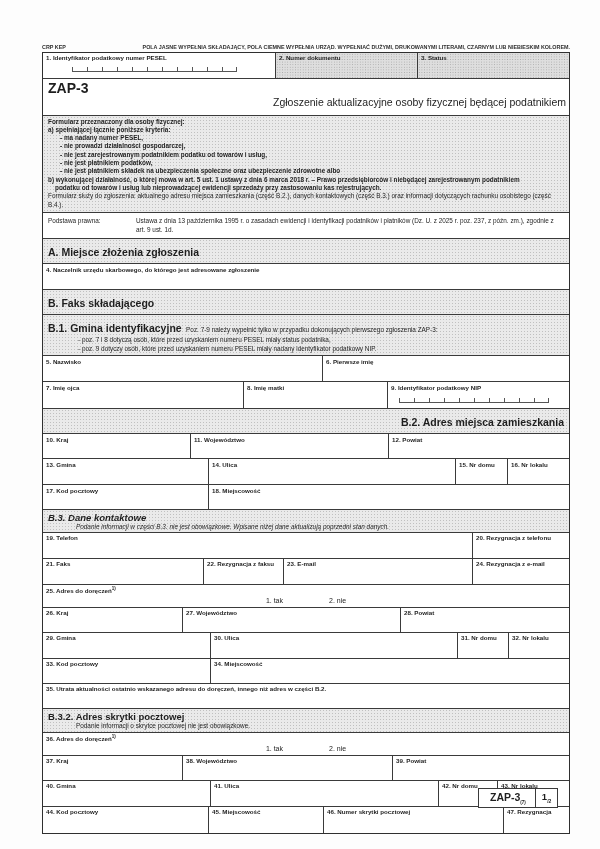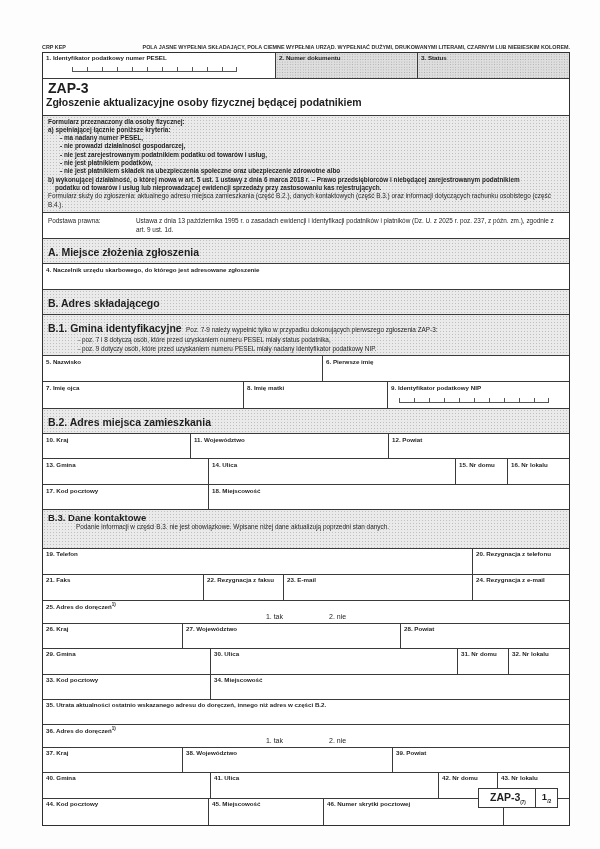--- a/index.html
+++ b/index.html
@@ -24,21 +24,21 @@
     background-size:3px 3px;
   }
   .darkfield {
     background-color:#dedede;
     background-image:radial-gradient(#a8a8a8 32%, rgba(0,0,0,0) 34%);
     background-size:2.6px 2.6px;
   }
   
   .titlebar { position:relative; height:36px; }
   .form-code { position:absolute; left:5px; top:1px; font-size:14px; font-weight:bold; }
-  .form-title { text-align:left; padding-top:16px; font-size:10.5px; font-weight:bold; }
+  .form-title { text-align:right; padding-top:16px; font-size:10.5px; font-weight:normal; }
   
   .intro { padding:2px 5px 3px 5px; font-size:6.4px; line-height:1.3; }
   .intro .b { font-weight:bold; }
   .intro .ind { margin-left:12px; }
   .intro .ind2 { margin-left:7px; }
   
   .legal { display:flex; font-size:6.4px; padding:4px 5px; line-height:1.35; }
   .legal-label { flex:0 0 88px; }
   .legal-text { flex:1; padding-right:4px; }
   
@@ -53,21 +53,21 @@
   .comb span { width:15px; border-left:1px solid #555; border-bottom:1px solid #555; }
   .comb span:last-child { border-right:1px solid #555; }
   .comb-pesel { margin:6px 0 3px 26px; width:166px; }
   .comb-nip  { margin:7px 0 3px 8px; width:151px; }
   
   .optrow { display:flex; justify-content:center; gap:46px; font-size:7px; padding:2px 0 3px 0; }
   .opt { cursor:default; }
   sup.fn { font-size:4.5px; vertical-align:super; }
   
   .h26 { min-height:26px; } .h25 { min-height:25px; } .h27 { min-height:27px; }
-  .h20 { min-height:20px; } .h18 { min-height:18px; }
+  .h20 { min-height:20px; } .h18 { min-height:18px;text-align:right; }
   
   .footer { position:absolute; top:788px; left:478px; display:flex; border:1.5px solid #3a3a3a; background:#fff; }
   .footer-code { padding:2px 9px 2px 11px; font-size:10.5px; font-weight:bold; }
   .footer-code sub { font-size:4.5px; }
   .footer-page { border-left:1.2px solid #3a3a3a; padding:2px 6px; font-size:9.5px; font-weight:bold; }
   .footer-page sub { font-size:5px; }
 </style>
 </head>
 <body>
 
@@ -140,21 +140,21 @@
       </div>
     </div>
     <div class="row h26">
       <div class="cell" style="flex:1;">
         <div class="lbl">4. Naczelnik urzędu skarbowego, do którego jest adresowane zgłoszenie</div>
       </div>
     </div>
 
     <div class="row h20">
       <div class="cell gray sec" style="flex:1;">
-        <span class="sec-title">B. Adres składającego</span>
+        <span class="sec-title">B. Faks składającego</span>
       </div>
     </div>
 
     <div class="row">
       <div class="cell gray sec" style="flex:1; padding-bottom:2px;">
         <span class="sec-title">B.1. Gmina identyfikacyjne</span>
         <span class="sec-note">Poz. 7-9 należy wypełnić tylko w przypadku dokonujących pierwszego zgłoszenia ZAP-3:</span>
         <div class="sec-note-line">- poz. 7 i 8 dotyczą osób, które przed uzyskaniem numeru PESEL miały status podatnika,</div>
         <div class="sec-note-line">- poz. 9 dotyczy osób, które przed uzyskaniem numeru PESEL miały nadany identyfikator podatkowy NIP.</div>
       </div>
@@ -224,21 +224,21 @@
     <div class="row h25">
       <div class="cell" style="flex:0 0 166px;">
         <div class="lbl">17. Kod pocztowy</div>
       </div>
       <div class="cell" style="flex:1;">
         <div class="lbl">18. Miejscowość</div>
       </div>
     </div>
 
     <div class="row">
-      <div class="cell gray sec" style="flex:1; padding-bottom:16px;">
+      <div class="cell gray sec" style="flex:1; padding-bottom:0;font-style:italic;">
         <div class="sec-title-sm">B.3. Dane kontaktowe</div>
         <div class="sec-note-ind">Podanie informacji w części B.3. nie jest obowiązkowe. Wpisane niżej dane aktualizują poprzedni stan danych.</div>
       </div>
     </div>
     <div class="row h26">
       <div class="cell" style="flex:0 0 430px;">
         <div class="lbl">19. Telefon</div>
       </div>
       <div class="cell" style="flex:1;">
         <div class="lbl">20. Rezygnacja z telefonu</div>
@@ -300,20 +300,26 @@
       <div class="cell" style="flex:1;">
         <div class="lbl">34. Miejscowość</div>
       </div>
     </div>
     <div class="row h25">
       <div class="cell" style="flex:1;">
         <div class="lbl">35. Utrata aktualności ostatnio wskazanego adresu do doręczeń, innego niż adres w części B.2.</div>
       </div>
     </div>
 
+    <div class="row">
+      <div class="cell gray sec" style="flex:1; padding-bottom:1px;">
+        <div class="sec-title-sm">B.3.2. Adres skrytki pocztowej</div>
+        <div class="sec-note-ind">Podanie informacji o skrytce pocztowej nie jest obowiązkowe.</div>
+      </div>
+    </div>
     <div class="row">
       <div class="cell" style="flex:1; padding-bottom:0;">
         <div class="lbl"><span>36. Adres do doręczeń</span><sup class="fn">1)</sup></div>
         <div class="optrow">
           <span class="opt">1. tak</span>
           <span class="opt">2. nie</span>
         </div>
       </div>
     </div>
     <div class="row h25">

